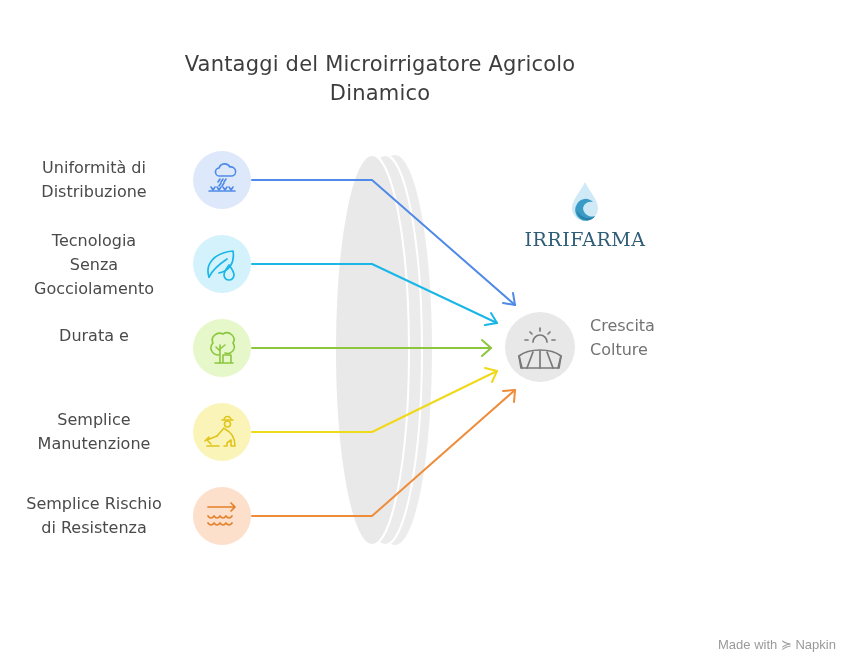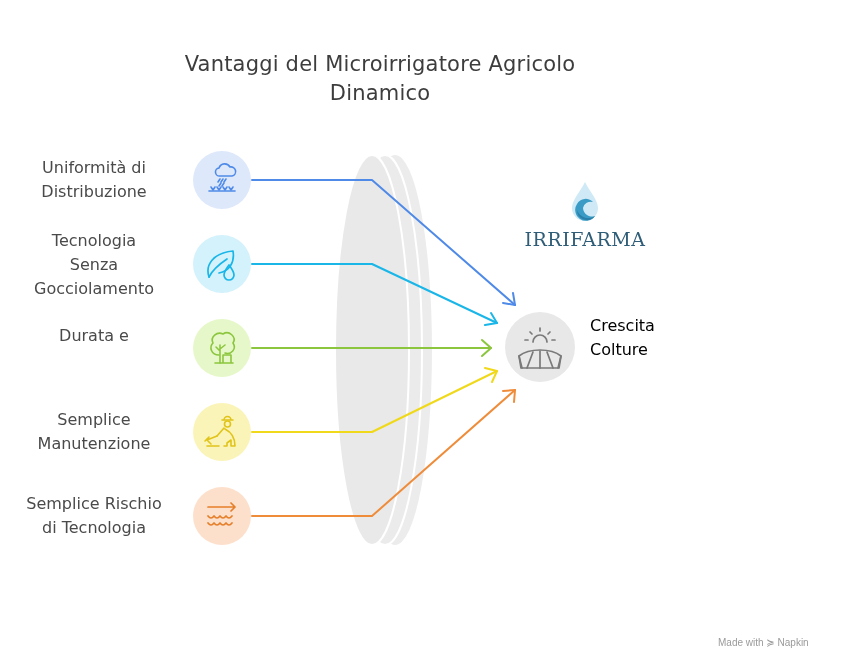--- a/index.html
+++ b/index.html
@@ -7,25 +7,25 @@
       font-family: "DejaVu Sans", sans-serif; color: #444; }
     .title { position: absolute; left: 100px; top: 50px; width: 560px; text-align: center;
       font-family: "DejaVu Sans", sans-serif; font-weight: normal; font-size: 21px; line-height: 29px; color: #3d3d3d; letter-spacing: 0.2px; }
     .title span { display: block; }
     svg.diagram { position: absolute; left: 0; top: 0; }
     .label { position: absolute; width: 170px; right: 672px; text-align: center;
       font-size: 16px; line-height: 24px; color: #4a4a4a; }
     .label span { display: block; }
     .icon { position: absolute; width: 58px; height: 58px; border-radius: 50%; }
     .icon svg { position: absolute; left: 0; top: 0; }
-    .out-label { position: absolute; left: 590px; top: 314px; width: 160px; font-size: 16px; line-height: 24px; color: #000000; }
+    .out-label { position: absolute; left: 590px; top: 314px; width: 160px; font-size: 16px; line-height: 24px; color: #737373; }
     .out-label span { display: block; }
     .logo { position: absolute; left: 500px; top: 180px; width: 170px; text-align: center; }
     .logo-text { font-family: "DejaVu Serif", serif; font-size: 19px; color: #2f5d78; letter-spacing: 0.5px; margin-top: 2px; }
-    .footer { position: absolute; left: 718px; top: 637px; font-size: 10px; color: #9a9a9a; font-family: "Liberation Sans", sans-serif; }
+    .footer { position: absolute; left: 718px; top: 637px; font-size: 13px; color: #9a9a9a; font-family: "Liberation Sans", sans-serif; }
     .footer .nap { font-weight: normal; }
   </style>
 </head>
 <body>
 
 <div class="title">
   <span>Vantaggi del Microirrigatore Agricolo</span>
   <span>Dinamico</span>
 </div>
 
@@ -66,21 +66,21 @@
 </div>
 <div class="label" style="top:324px;">
   <span>Durata e</span>
 </div>
 <div class="label" style="top:408px;">
   <span>Semplice</span>
   <span>Manutenzione</span>
 </div>
 <div class="label" style="top:492px;">
   <span>Semplice Rischio</span>
-  <span>di Tecnologia</span>
+  <span>di Resistenza</span>
 </div>
 
 <div class="icon" style="left:193px; top:151px; background:#dde8fb;">
   <svg width="58" height="58" viewBox="0 0 58 58" fill="none" stroke="#4f8ae8" stroke-width="1.6" stroke-linecap="round" stroke-linejoin="round">
     <path d="M27 25 a4 4 0 0 1 -1 -8 a6 6 0 0 1 11 -1 a4 4 0 0 1 2 9 z"></path>
     <path d="M27 28 l-2 3 M30 28 l-2 3 M33 28 l-2 3 M28 32 l-2 3 M31 32 l-2 3"></path>
     <path d="M16 40 H42"></path>
     <path d="M18 36 l2 3 l2 -3 M24 36 l2 3 l2 -3 M30 36 l2 3 l2 -3 M36 36 l2 3 l2 -3"></path>
   </svg>
 </div>

